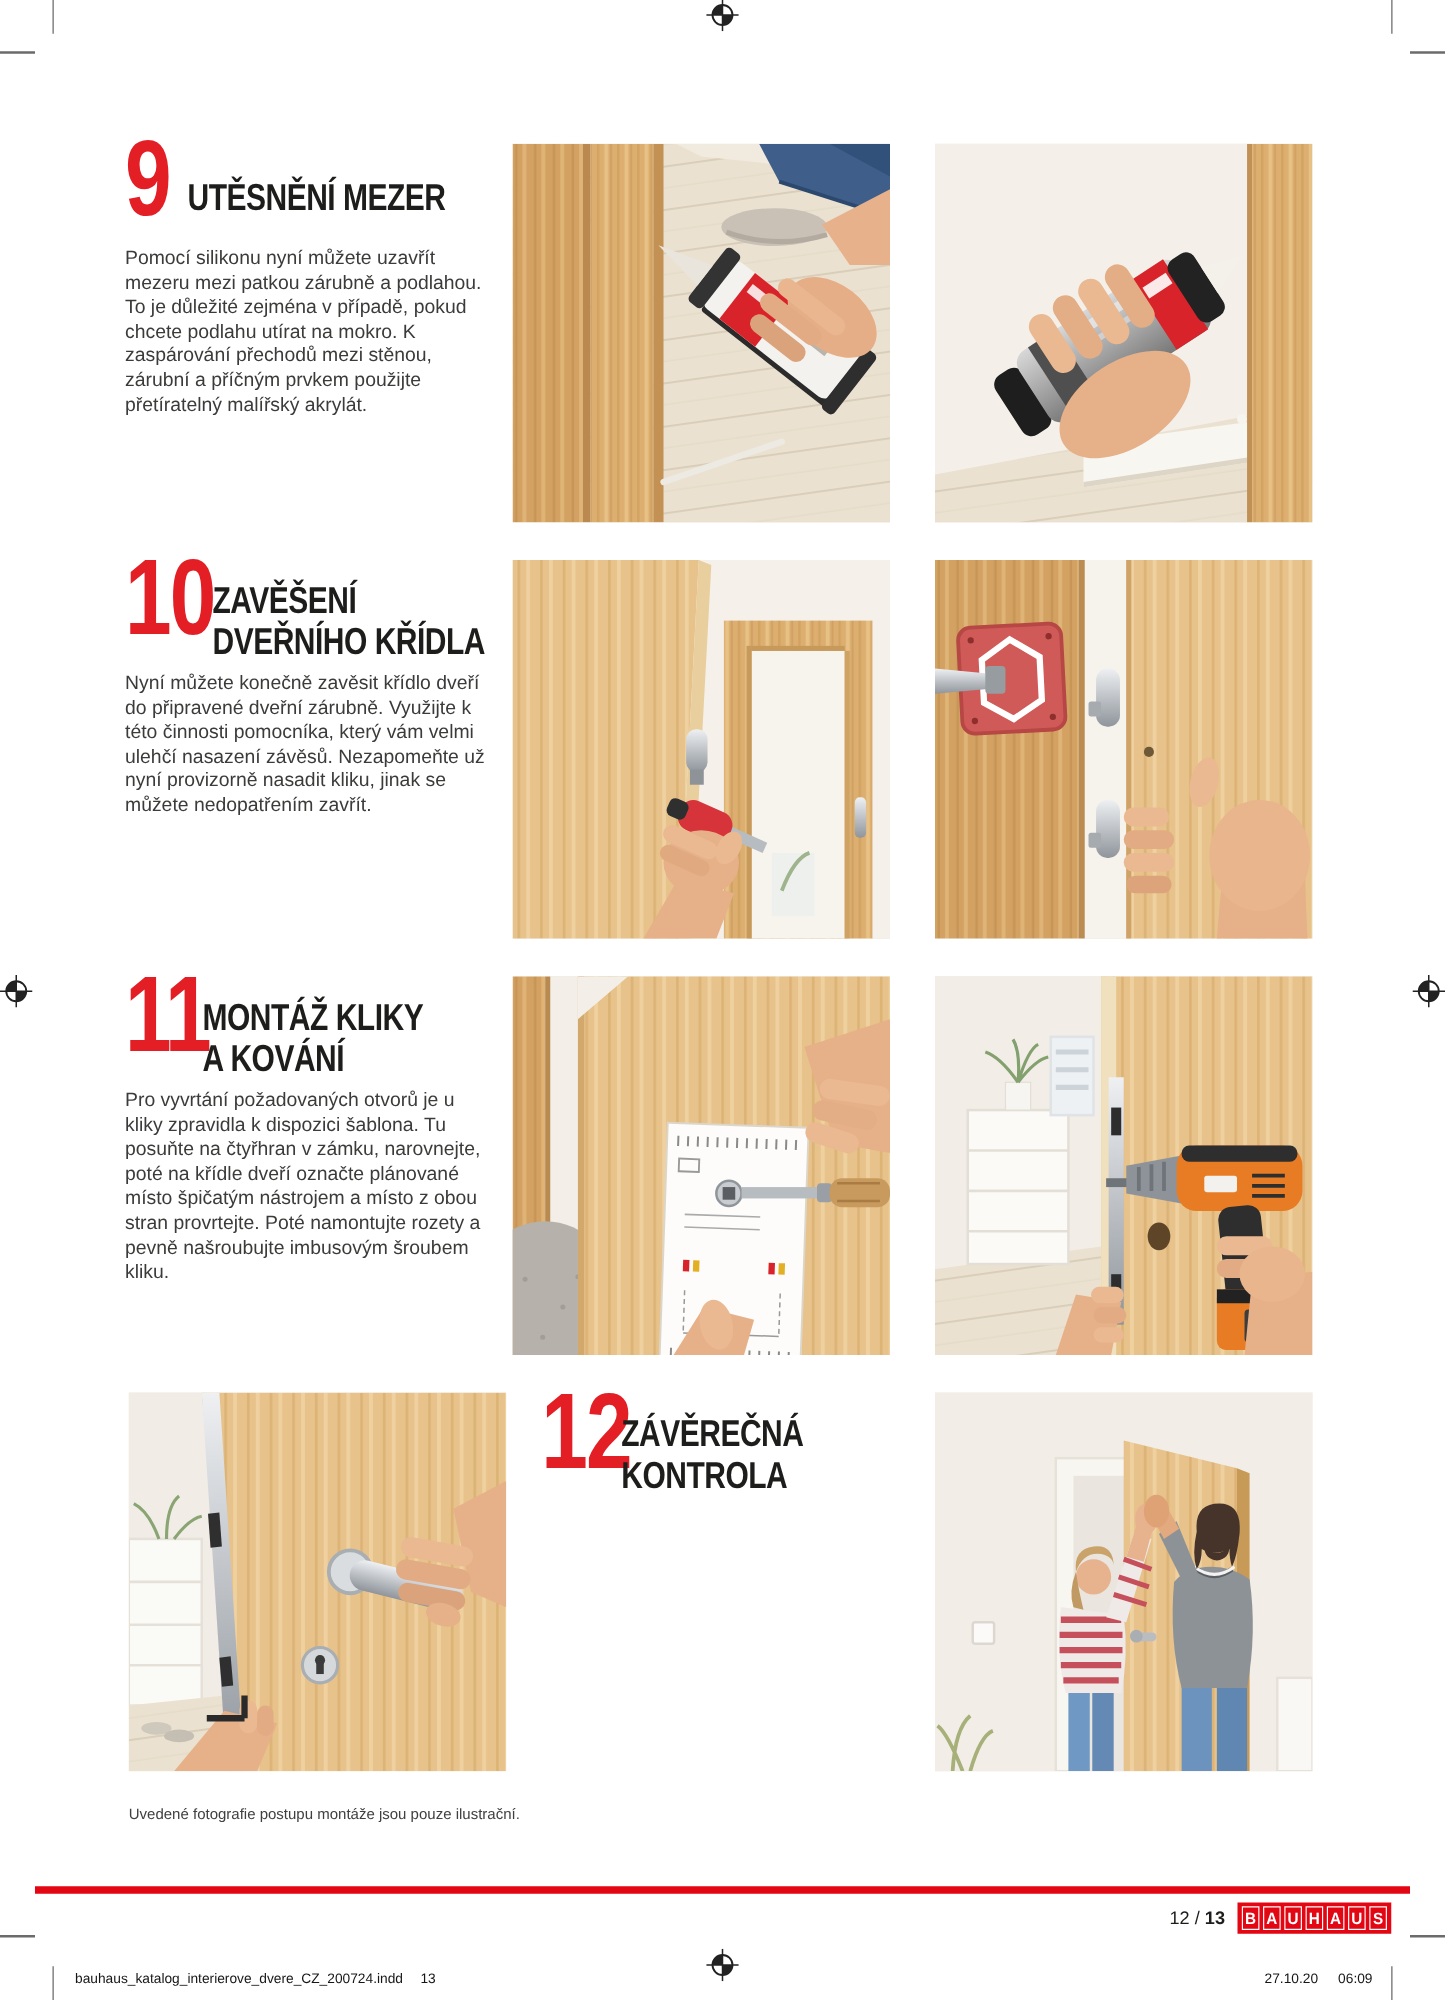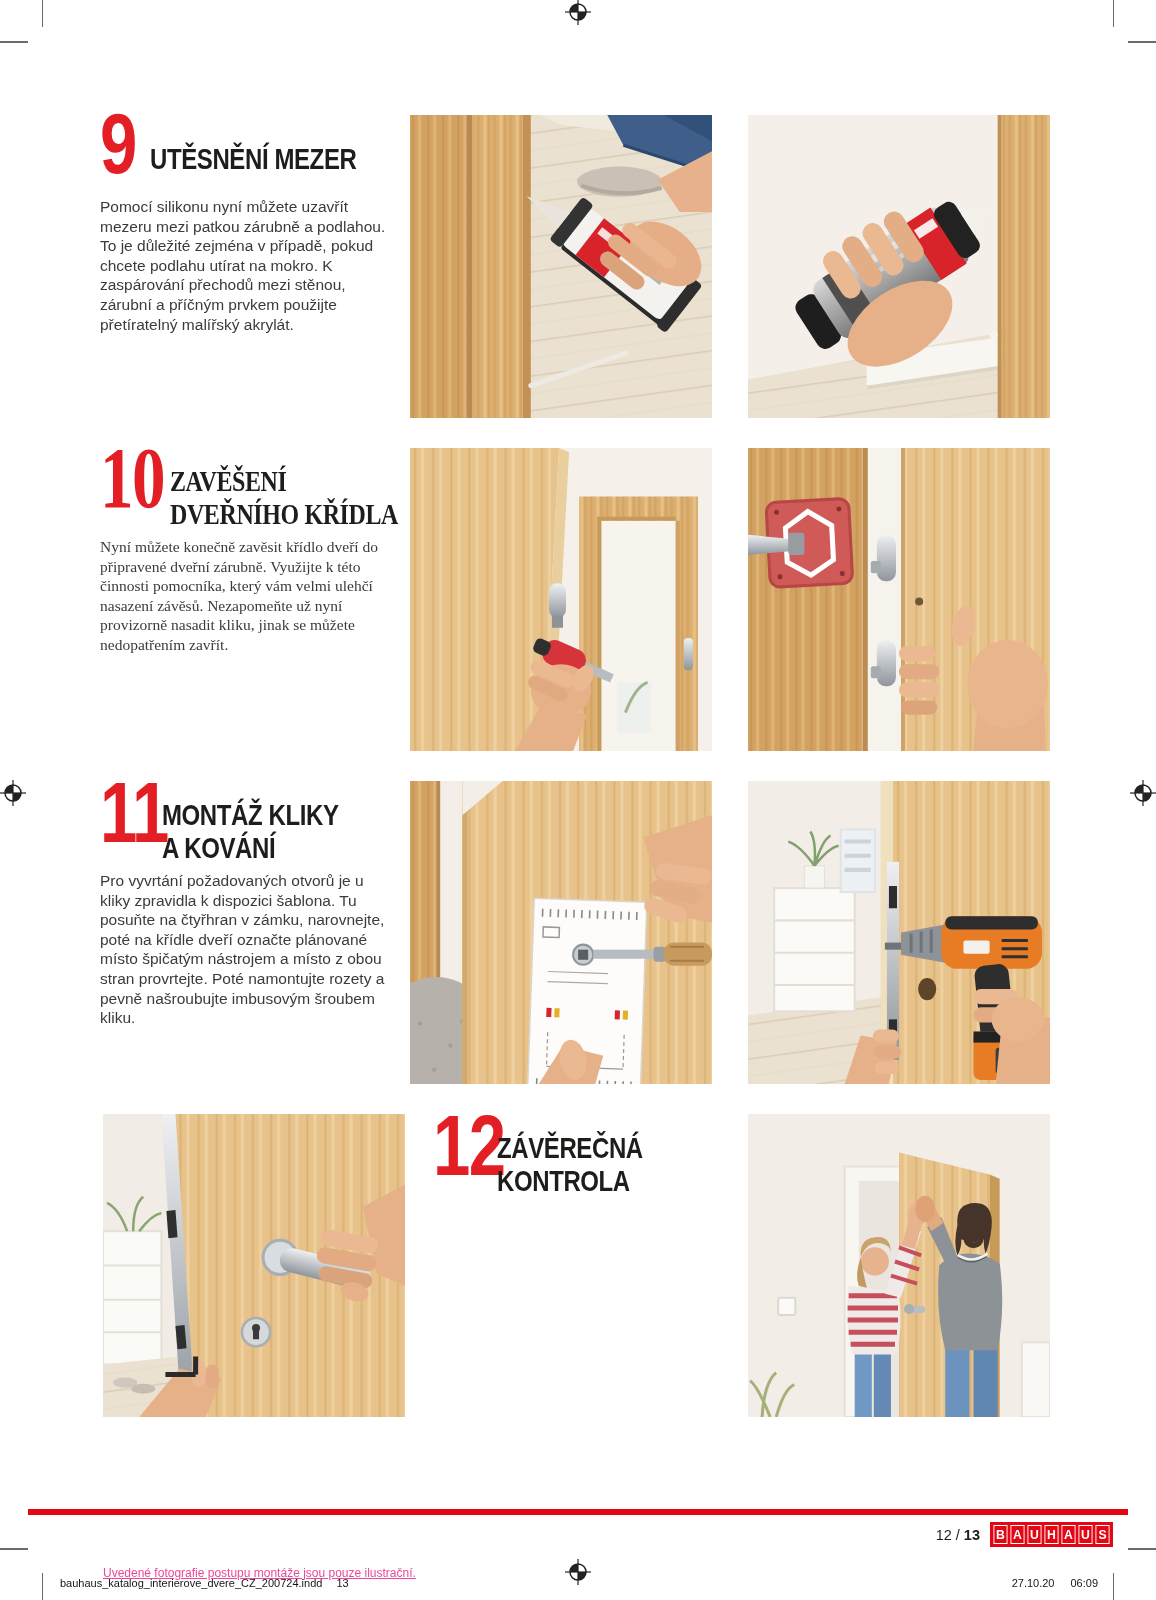--- a/index.html
+++ b/index.html
@@ -21,21 +21,21 @@
   .step--one .step-head{height:64px;}
   .step--two .step-head{height:84px;}
   .step-body{margin:0;font-size:15.5px;line-height:19.6px;color:#3b3b3a;}
   .step--one .step-body{margin-top:22px;}
   .step--two .step-body{margin-top:7px;}
   
   .photo{position:absolute;width:302px;height:303px;overflow:hidden;background:#eee7db;}
   .photo svg{display:block;width:100%;height:100%;}
   
   .footer-bar{position:absolute;left:28px;top:1509px;width:1100px;height:6px;background:#e30613;}
-  .footer-note{position:absolute;left:103px;top:1566px;font-size:12px;color:#ec4899;text-decoration:underline;}
+  .footer-note{position:absolute;left:103px;top:1444px;font-size:12px;color:#404040;}
   .footer-right{position:absolute;right:43px;top:1522px;display:flex;align-items:center;gap:10px;justify-content:space-between;}
   .pagenum{font-size:14.5px;color:#1d1d1b;}
   .pagenum b{font-weight:bold;}
   .bauhaus{display:flex;gap:2px;background:#e30613;padding:3px;}
   .bauhaus span{display:block;width:13px;height:17px;border:1.5px solid #fff;background:#e30613;
                 color:#fff;font-weight:bold;font-size:13px;line-height:17px;text-align:center;
                 transform:scaleX(0.94);}
   
   .sluginfo{position:absolute;left:0;right:0;top:1570px;height:30px;font-size:11px;color:#161616;}
   .slug-left{position:absolute;left:60px;top:7px;}
@@ -186,21 +186,21 @@
         <polygon points="230,140 262,150 230,164" fill="#f3f1ea"></polygon>
         <ellipse cx="120" cy="198" rx="58" ry="34" fill="#e6b089"></ellipse>
         <rect x="88" y="100" width="20" height="52" rx="10" fill="#eab991"></rect>
         <rect x="112" y="98" width="20" height="56" rx="10" fill="#e3ad85"></rect>
         <rect x="136" y="98" width="20" height="58" rx="10" fill="#eab991"></rect>
         <rect x="160" y="100" width="20" height="56" rx="10" fill="#e3ad85"></rect>
       </g>
     </svg>
   </div>
 
-  <div class="step step--two" style="left:100px;top:446px;font-family:Liberation Serif, serif;--toff:70px;">
+  <div class="step step--two" style="left:100px;top:446px;--toff:70px;">
     <div class="step-head">
       <span class="step-num">10</span>
       <span class="step-title">
         <span>ZAVĚŠENÍ</span>
         <span>DVEŘNÍHO KŘÍDLA</span>
       </span>
     </div>
     <p class="step-body" style="width:298px;">Nyní můžete konečně zavěsit křídlo dveří do připravené dveřní zárubně. Využijte k této činnosti pomocníka, který vám velmi ulehčí nasazení závěsů. Nezapomeňte už nyní provizorně nasadit kliku, jinak se můžete nedopatřením zavřít.</p>
   </div>
 

